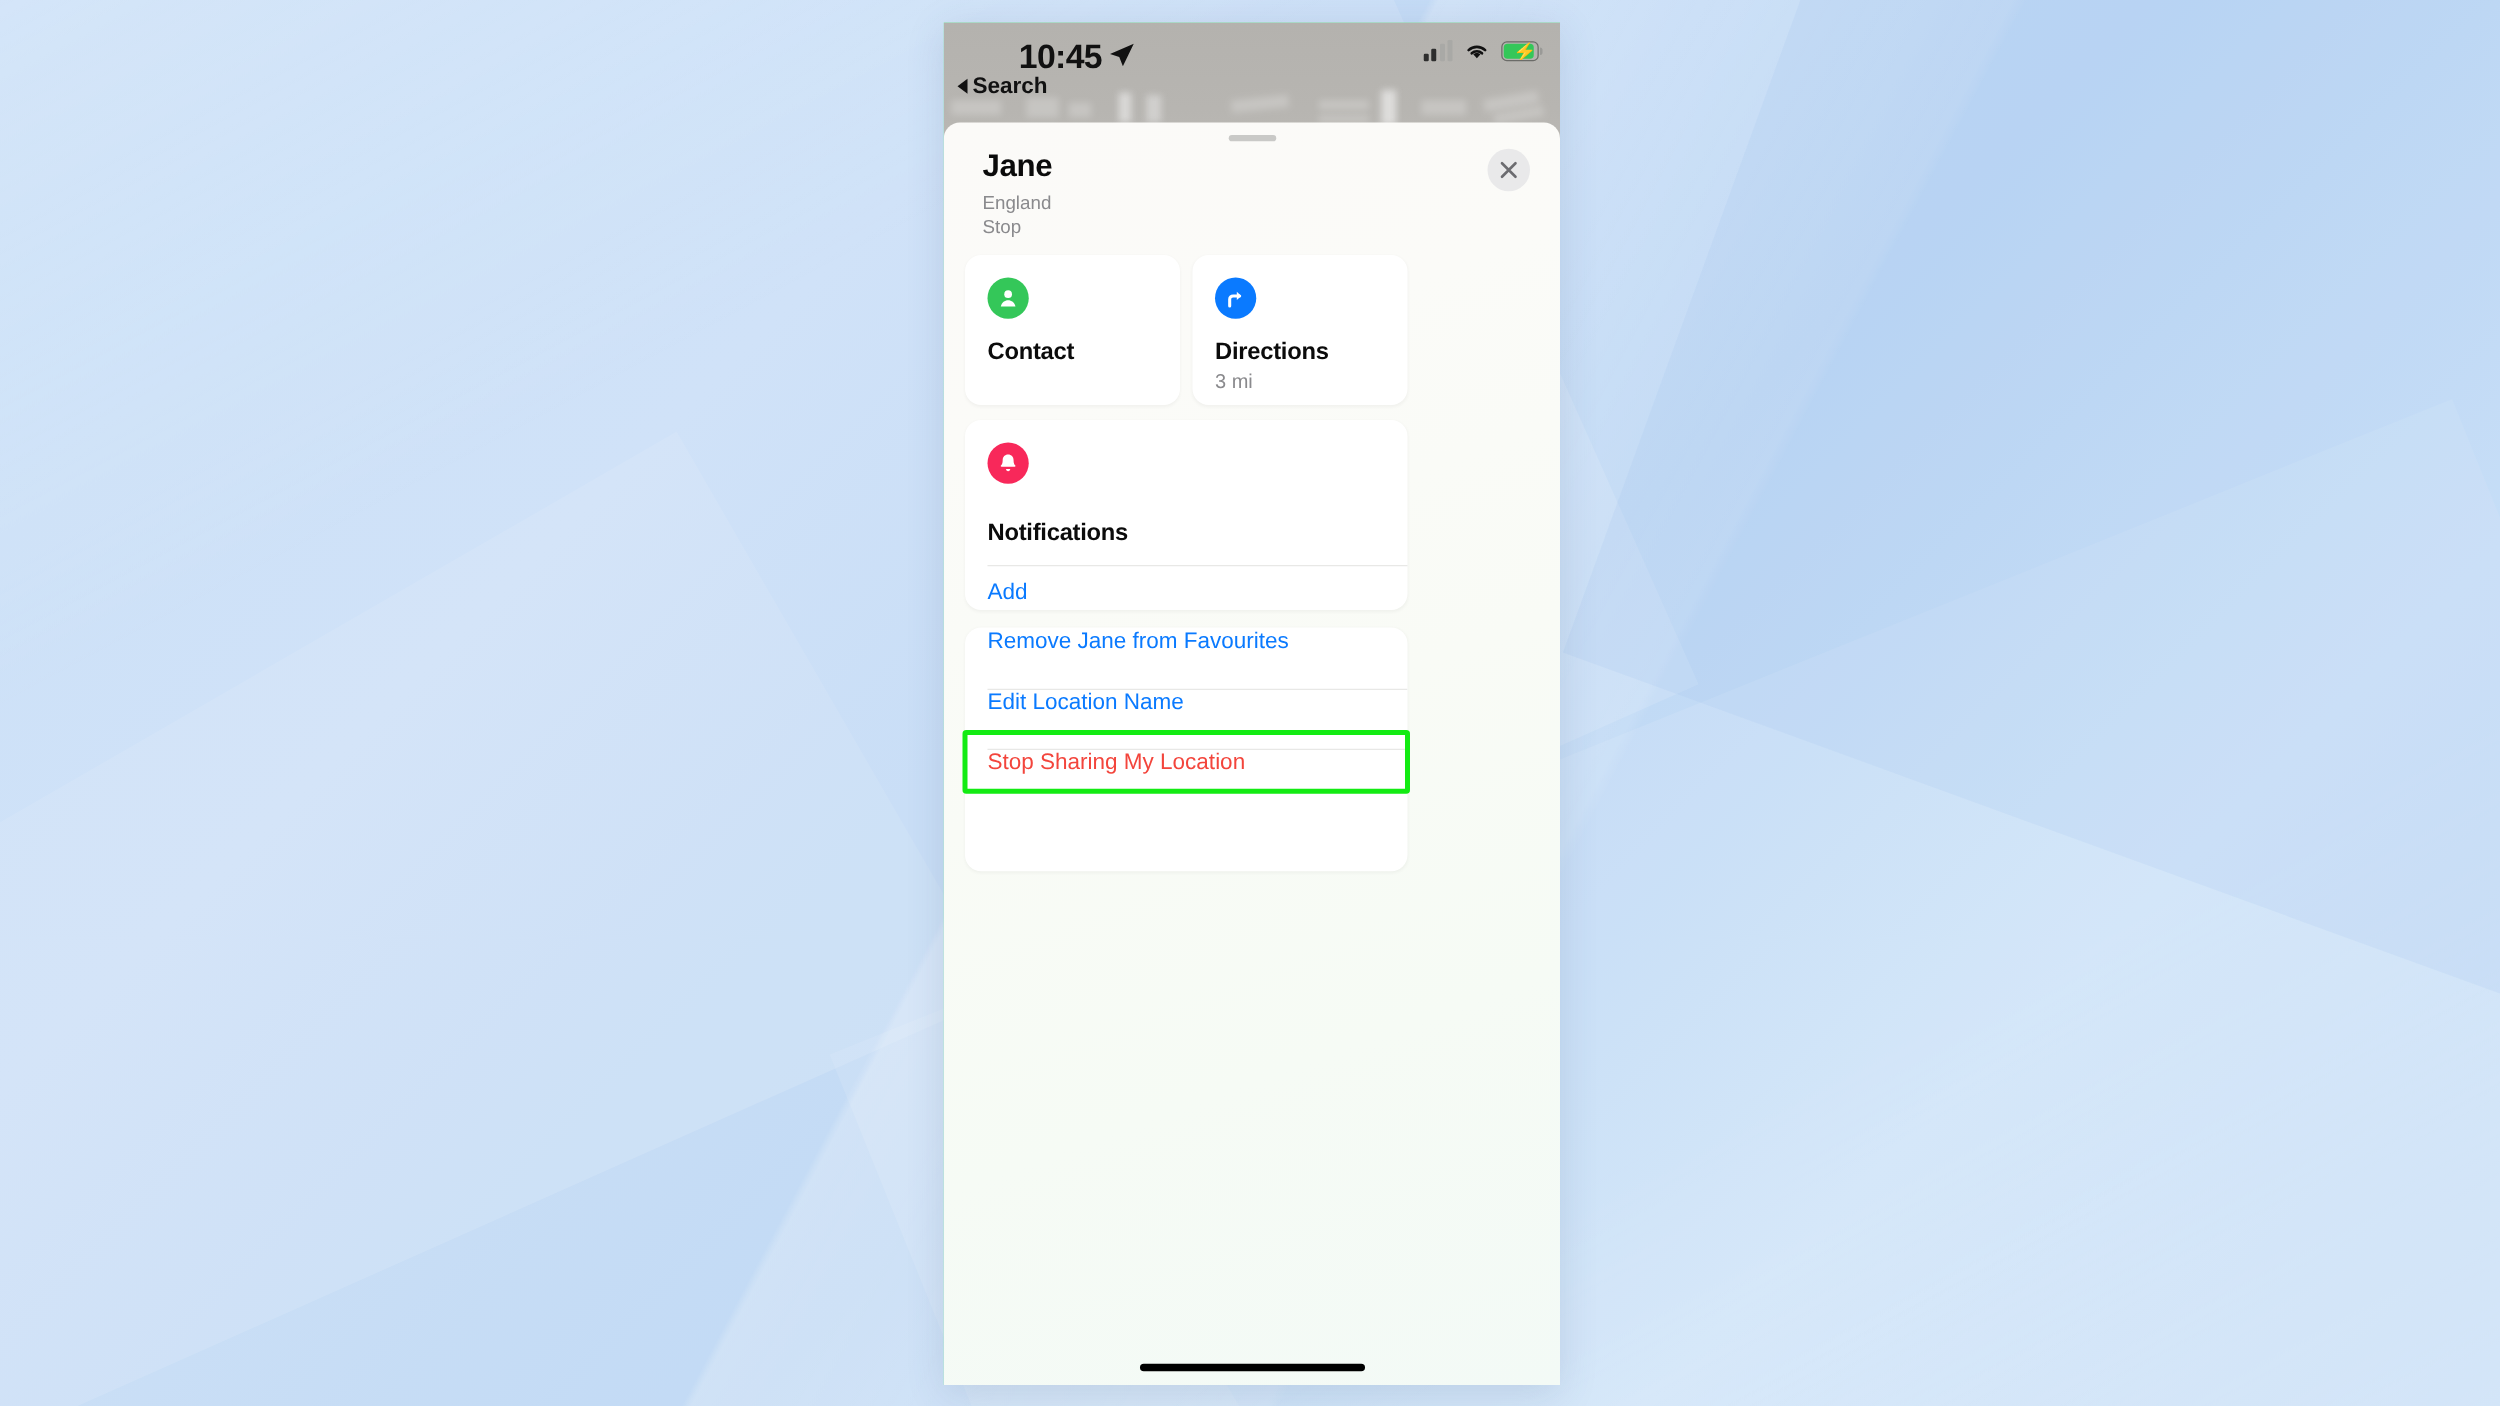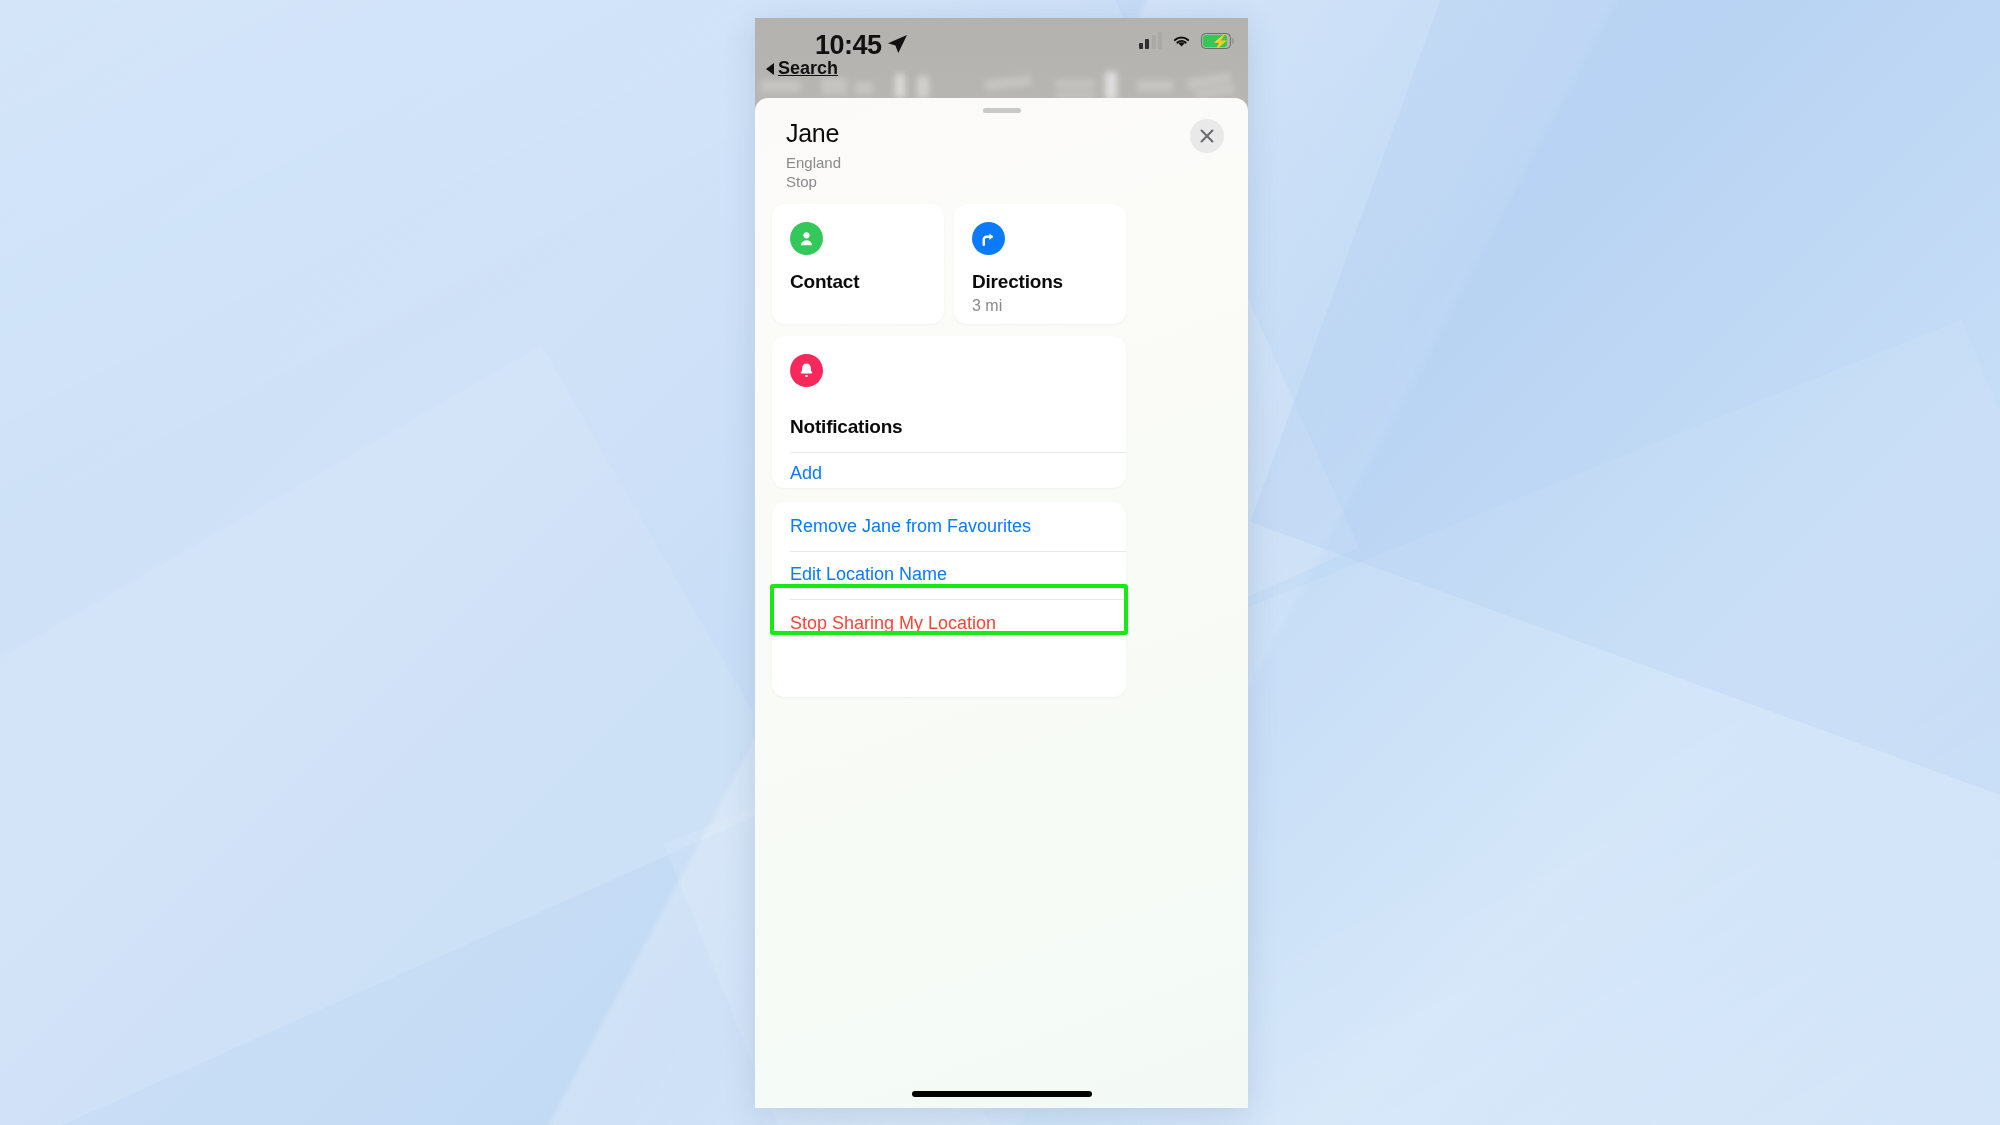--- a/index.html
+++ b/index.html
@@ -107,21 +107,20 @@
     width: 24px; height: 24px;
   }
   .status-back {
     position: absolute;
     left: 11px; top: 40px;
     font-size: 18px;
     font-weight: 600;
     display: flex;
     align-items: center;
     gap: 4px;
-    text-decoration: underline;
   }
   .back-tri {
     width: 0; height: 0;
     border-top: 6px solid transparent;
     border-bottom: 6px solid transparent;
     border-right: 8px solid #111;
   }
   .status-right {
     position: absolute;
     right: 14px; top: 14px;
@@ -195,21 +194,21 @@
     background: #c9c9c7;
   }
 
   .sheet-header {
     position: absolute;
     left: 31px;
     top: 23px;
   }
   .person-name {
     font-size: 25px;
-    font-weight: normal;
+    font-weight: bold;
     color: #0b0b0b;
     letter-spacing: -0.3px;
     line-height: 1;
   }
   .person-sub {
     font-size: 15px;
     color: #8a8a8d;
     margin-top: 7px;
     line-height: 1.27;
   }
@@ -314,21 +313,21 @@
     font-size: 18px;
     color: #0a7aff;
     cursor: pointer;
   }
 
   
   .action-row {
     position: relative;
     height: 48.5px;
     display: flex;
-    align-items: center;
+    align-items: flex-start;
     padding-left: 18px;
     font-size: 18px;
     cursor: pointer;
     box-sizing: border-box;
   }
   .action-row + .action-row::before {
     content: "";
     position: absolute;
     left: 18px;
     right: 0;

